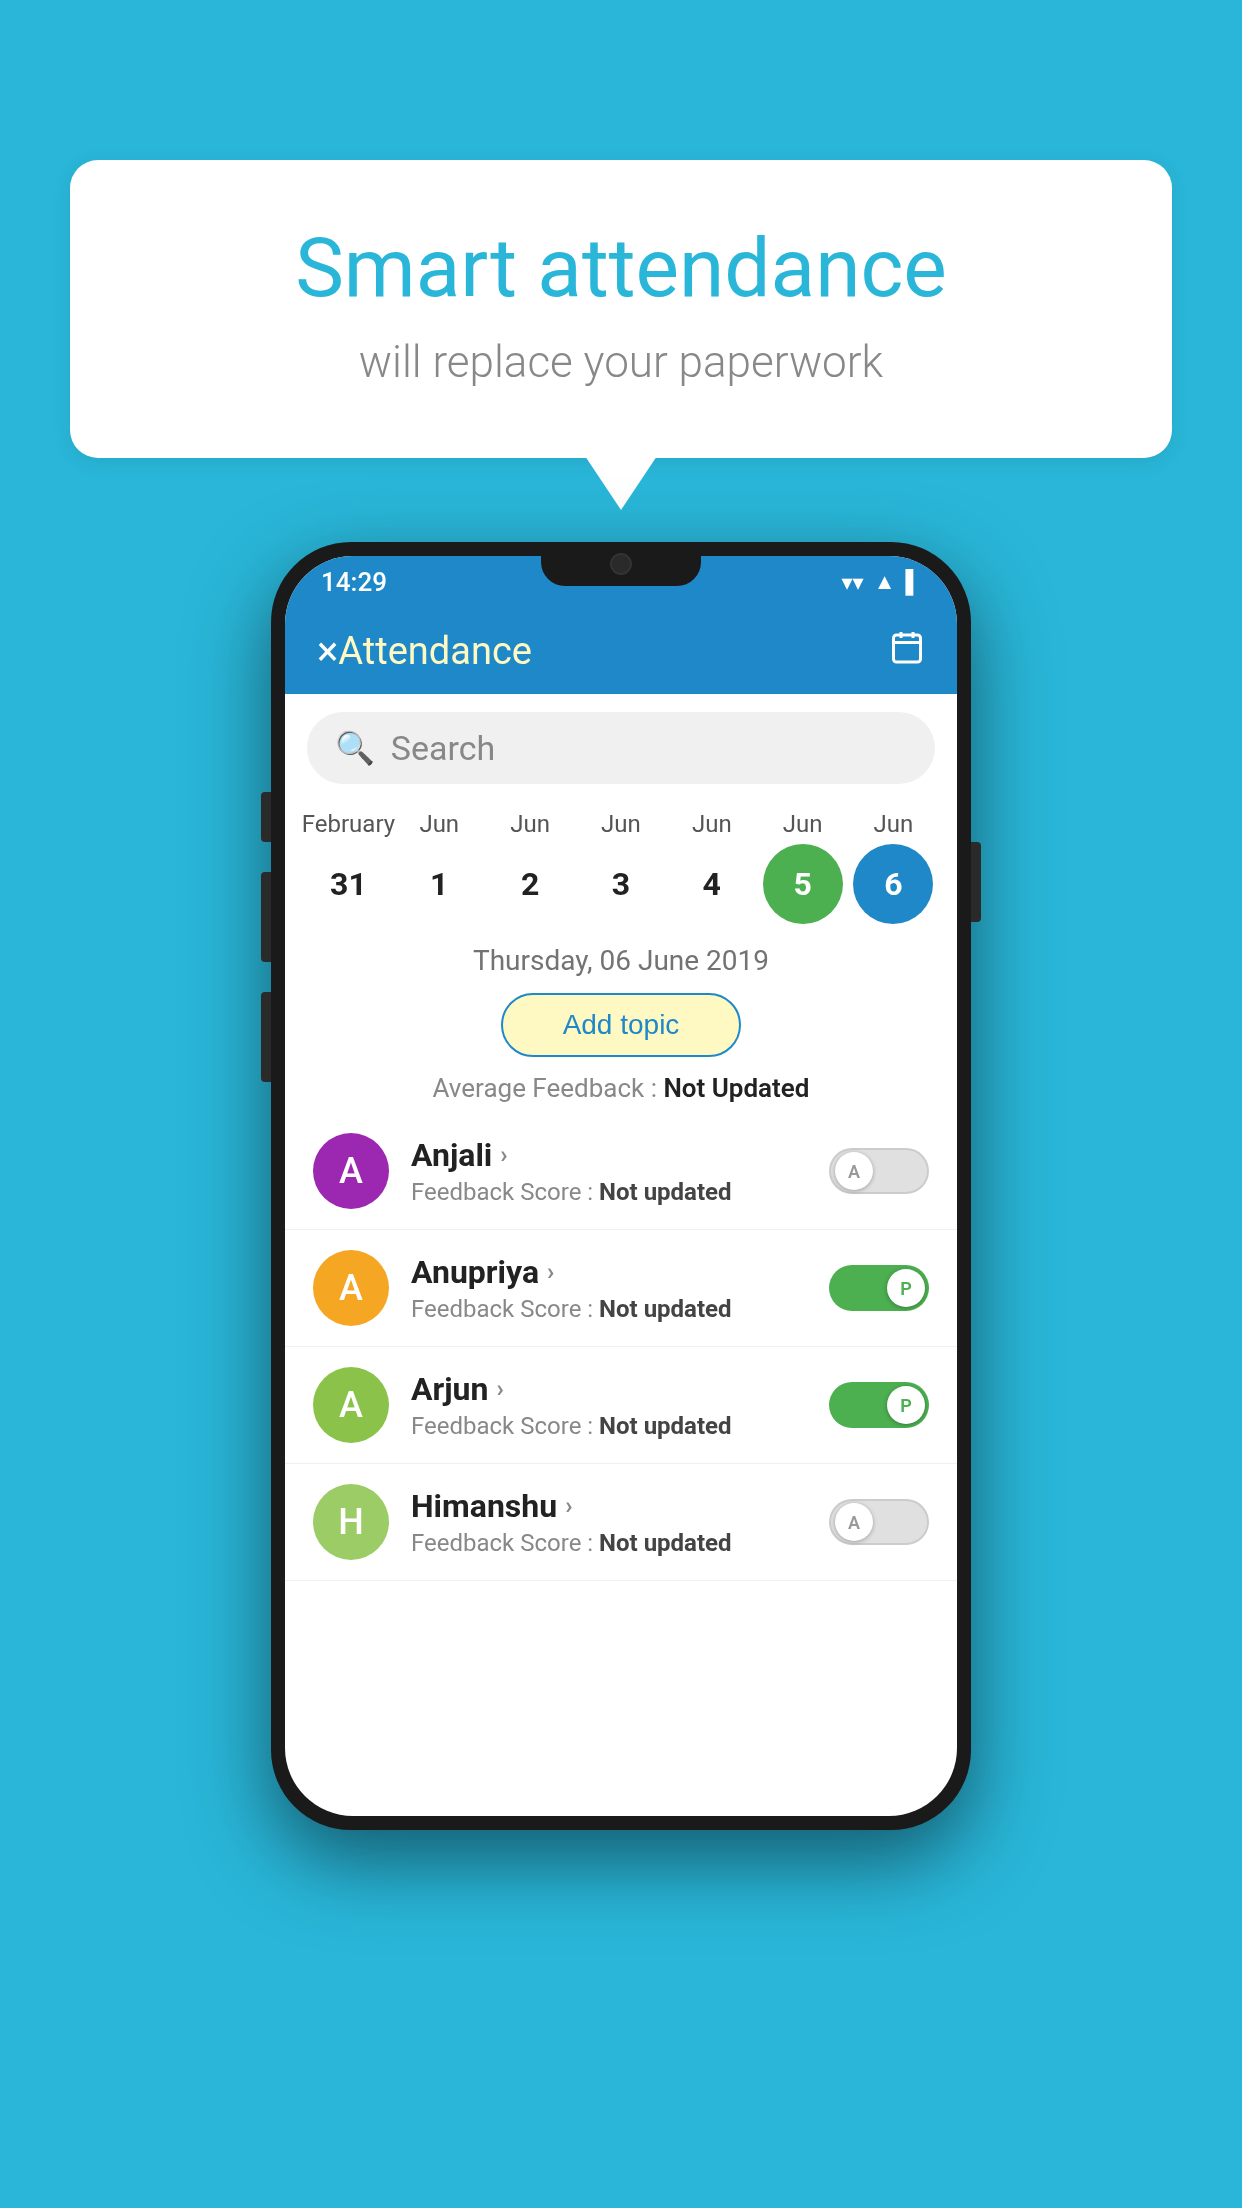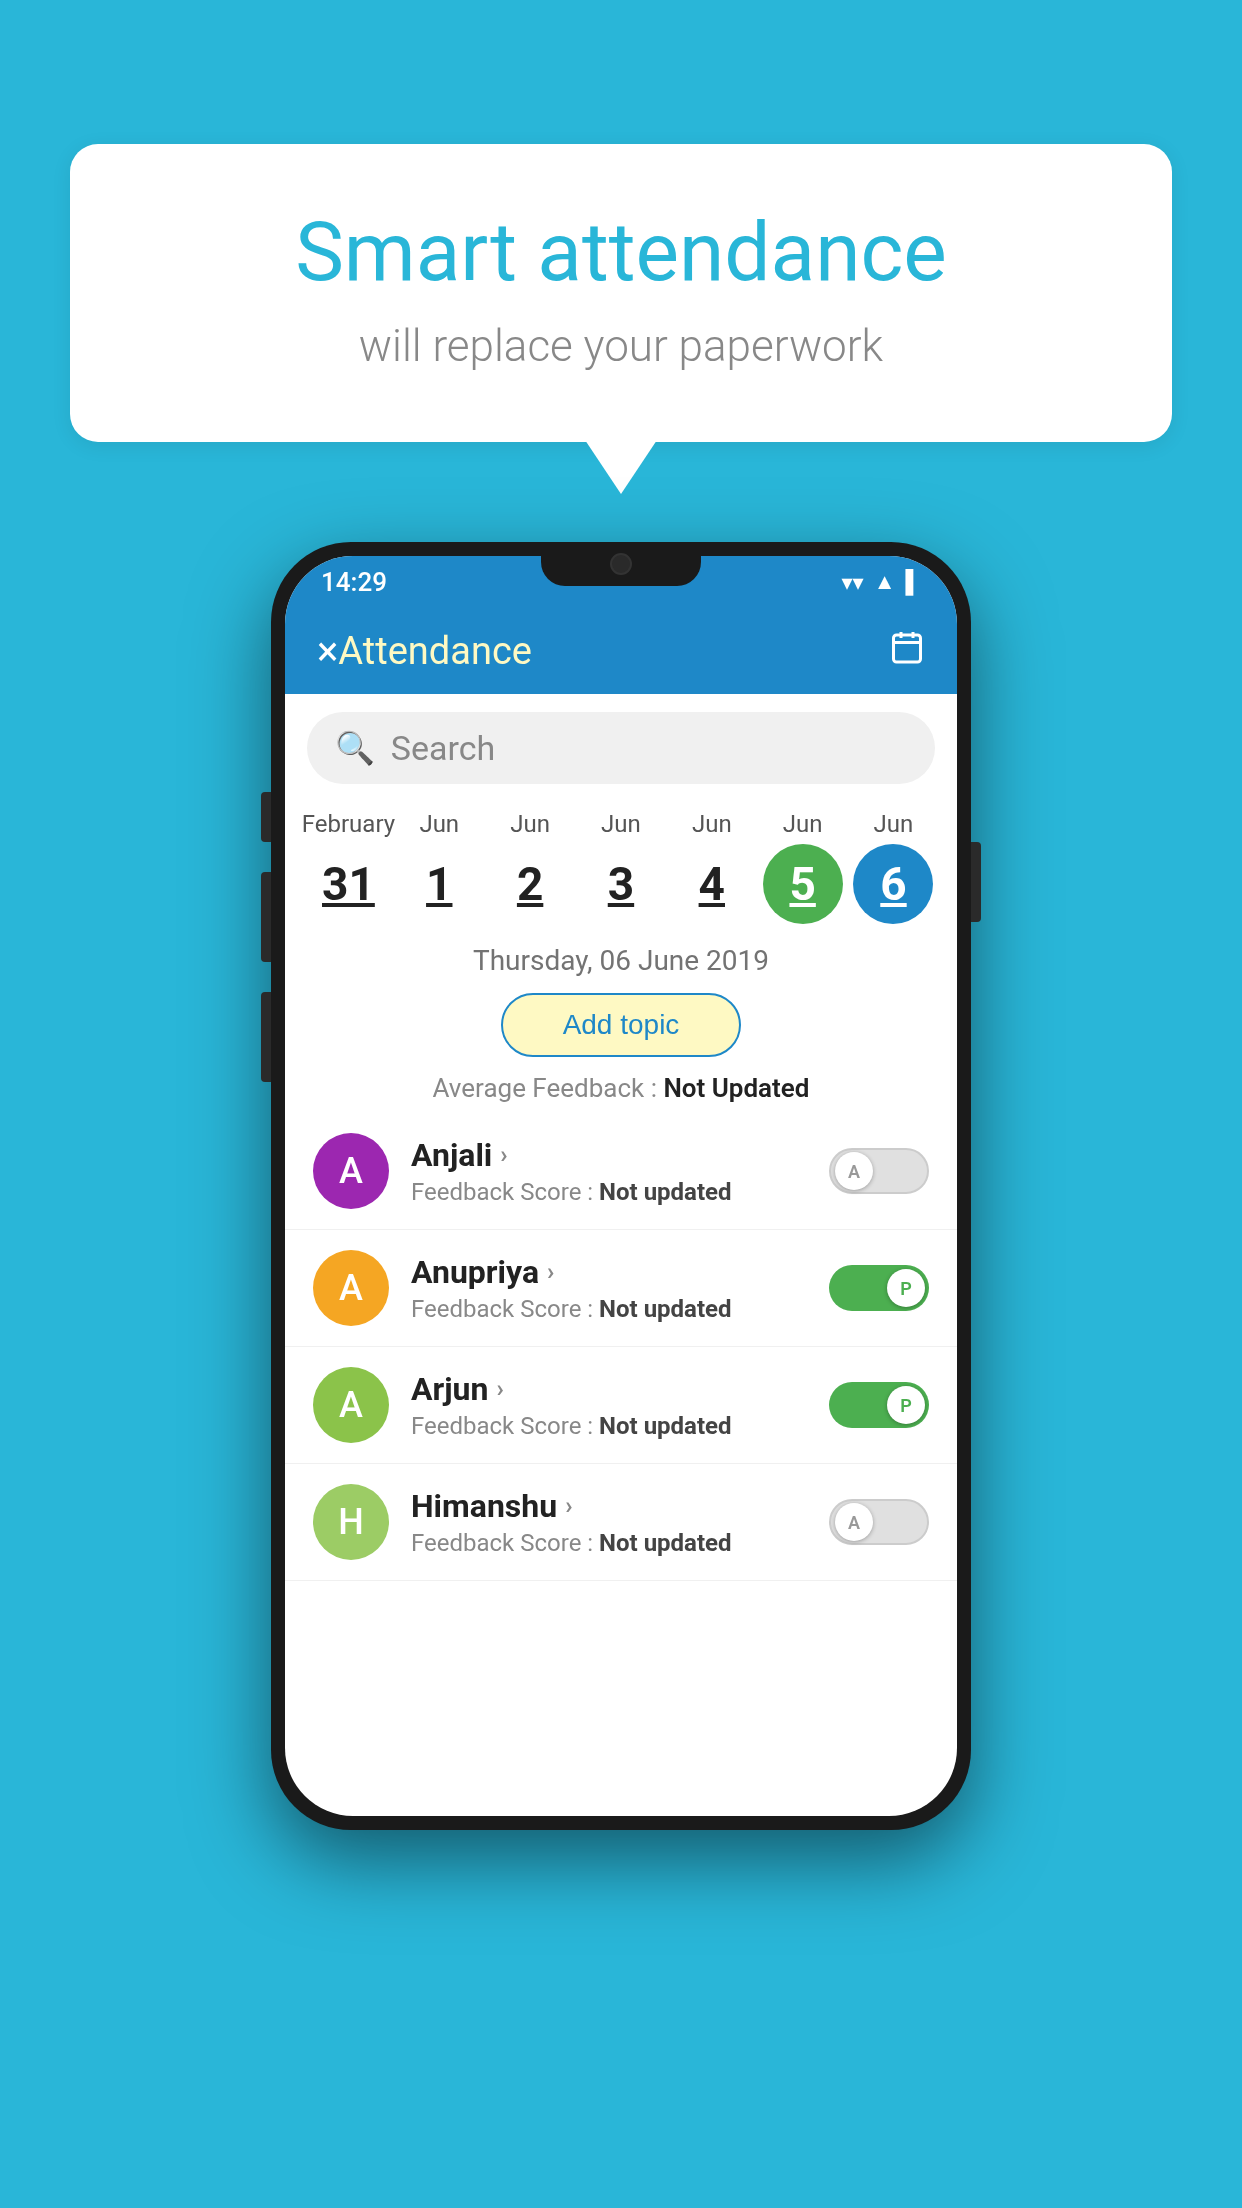--- a/index.html
+++ b/index.html
@@ -9,21 +9,21 @@
       height: 2208px;
       background-color: #29b6d8;
       font-family: 'Roboto', Arial, sans-serif;
       overflow: hidden;
       position: relative;
     }
 
     
     .speech-bubble-wrapper {
       position: absolute;
-      top: 144px;
+      top: 160px;
       left: 70px;
       right: 70px;
     }
 
     .speech-bubble {
       background: white;
       border-radius: 28px;
       padding: 60px 80px 70px;
       text-align: center;
       box-shadow: 0 4px 20px rgba(0,0,0,0.08);
@@ -204,30 +204,29 @@
       width: 88px;
     }
 
     .date-month {
       font-size: 24px;
       color: #555;
       margin-bottom: 6px;
     }
 
     .date-num {
-      font-size: 46px;
+      font-size: 32px;
       font-weight: 700;
       color: #222;
       width: 80px;
       height: 80px;
       display: flex;
       align-items: center;
       justify-content: center;
       border-radius: 50%;
-      text-decoration: underline;
     }
 
     .date-num.today {
       background: #4caf50;
       color: white;
     }
 
     .date-num.selected {
       background: #1e88c8;
       color: white;

